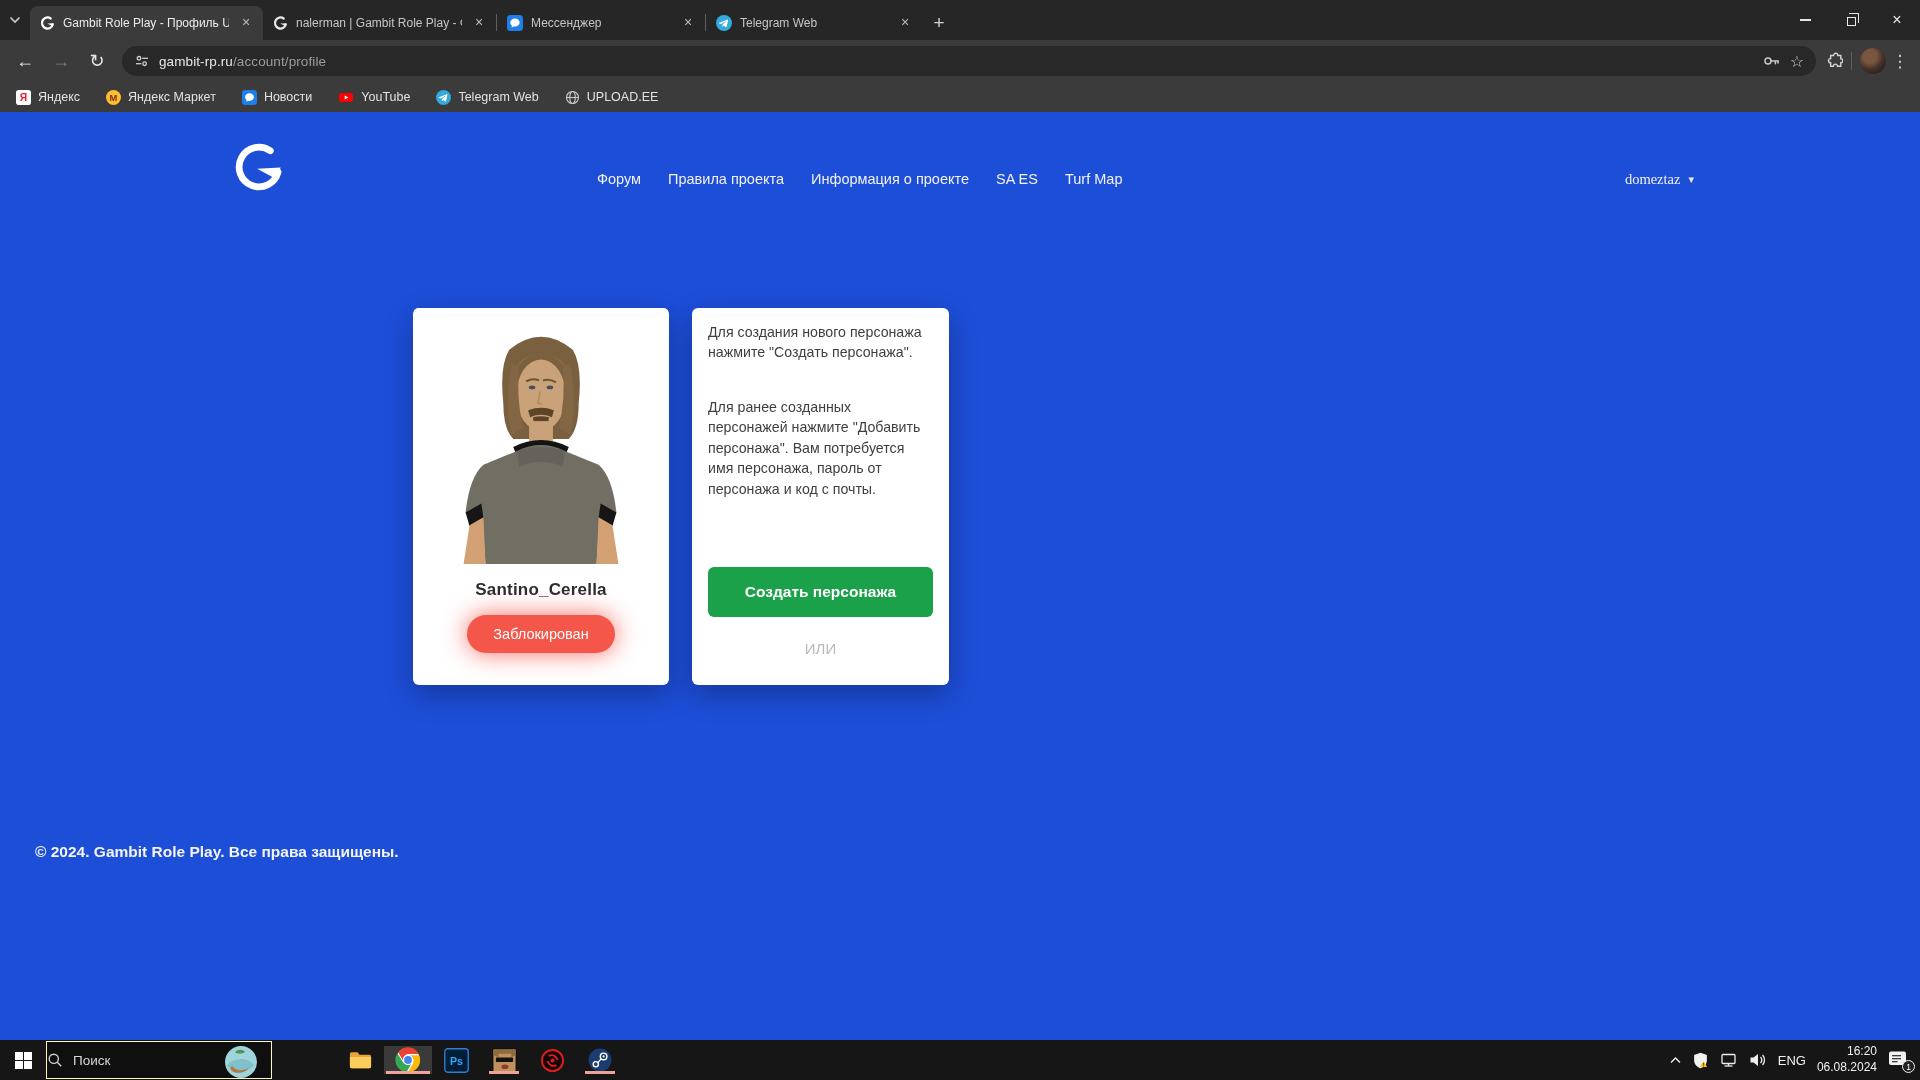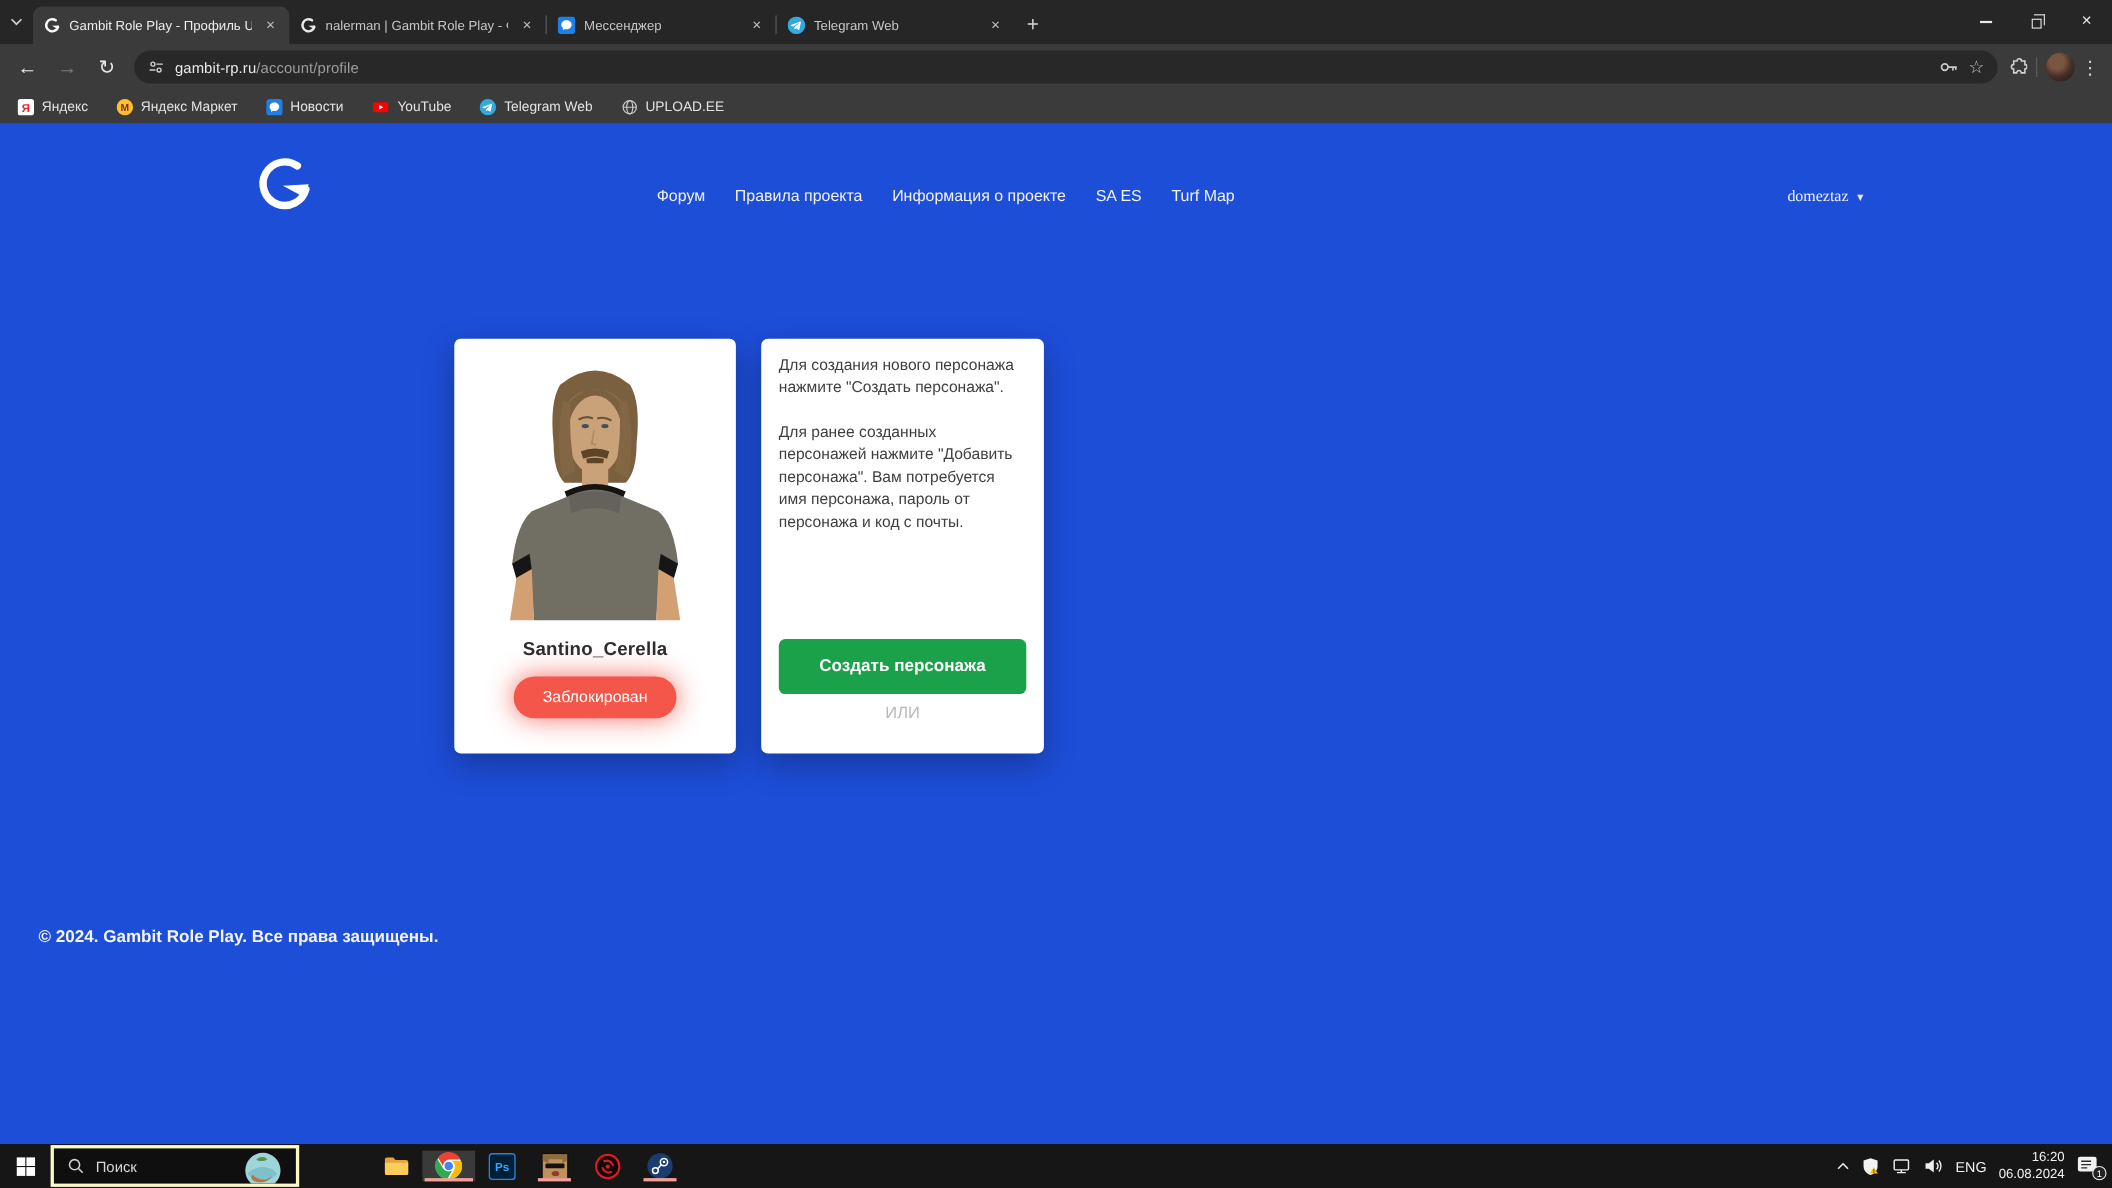--- a/index.html
+++ b/index.html
@@ -59,34 +59,34 @@
   .cards { position:absolute; left:413px; top:196px; display:flex; gap:23px; }
   .card { background:#ffffff; border-radius:6px; box-shadow:0 10px 28px rgba(0,0,0,.28); }
   .char-card { width:256px; height:377px; display:flex; flex-direction:column; align-items:center; overflow:hidden; }
   .char-img { width:256px; height:256px; }
   .char-name { margin-top:16px; font-size:17px; font-weight:700; color:#2d2d2d; letter-spacing:.2px; }
   .char-badge { margin-top:15px; width:148px; height:38px; border-radius:19px;
                 background:var(--blocked-red,#f4564a); color:#fff; font-size:14.5px;
                 display:flex; align-items:center; justify-content:center;
                 box-shadow:0 0 24px rgba(244,86,74,.85); }
   .info-card { width:257px; height:377px; padding:14px 16px 18px; display:flex; flex-direction:column;
-               font-size:14.2px; color:#3f3f3f; line-height:1.44; }
+               font-size:14.2px; color:#3f3f3f; line-height:1.44;gap:14px; }
   .info-card .p2 { margin-top:20px; }
   .btn { height:50px; border-radius:6px; background:var(--accent-green,#1ba14a); color:#fff;
          font-size:15.5px; font-weight:600; display:flex; align-items:center; justify-content:center; }
   .btn-create { margin-top:auto; }
   .btn-or { text-align:center; color:#b9b9b9; font-size:15px; margin:7px 0; }
   .site-footer { position:absolute; left:35px; top:731px; font-size:15.5px; font-weight:700; color:#f4f4f4; }
 
   
   .taskbar { position:absolute; bottom:0; left:0; width:1920px; height:40px; background:#161616;
              display:flex; align-items:center; }
   .start-btn { width:46px; height:40px; display:flex; align-items:center; justify-content:center; }
-  .tb-search { width:226px; height:38px; background:#0f0f0f; border:3px solid #fef9c3;
-               display:flex; align-items:center; gap:10px; padding-left:12px; position:relative; overflow:hidden; }
+  .tb-search { width:226px; height:38px; background:#0f0f0f; border:1px solid #fef9c3;
+               display:flex; align-items:center; gap:10px; position:relative; overflow:hidden; }
   .tb-search span { font-size:13.5px; color:#d6d6d6; }
   .tb-search-img { position:absolute; right:12px; top:2px; }
   .task-gap { width:64px; }
   .task-icon { width:48px; height:28px; display:flex; align-items:center; justify-content:center; position:relative; }
   .task-icon.focused { background:#3a3a3a; }
   .run-line { position:absolute; bottom:0; height:3px; background:var(--taskbar-running-indicator,#f0a199); }
   .run-wide { left:2px; right:2px; }
   .run-short { left:50%; transform:translateX(-50%); width:30px; }
   .tray { margin-left:auto; display:flex; align-items:center; gap:11px; padding-right:8px; }
   .tray-lang { color:#f0f0f0; font-size:13px; }

